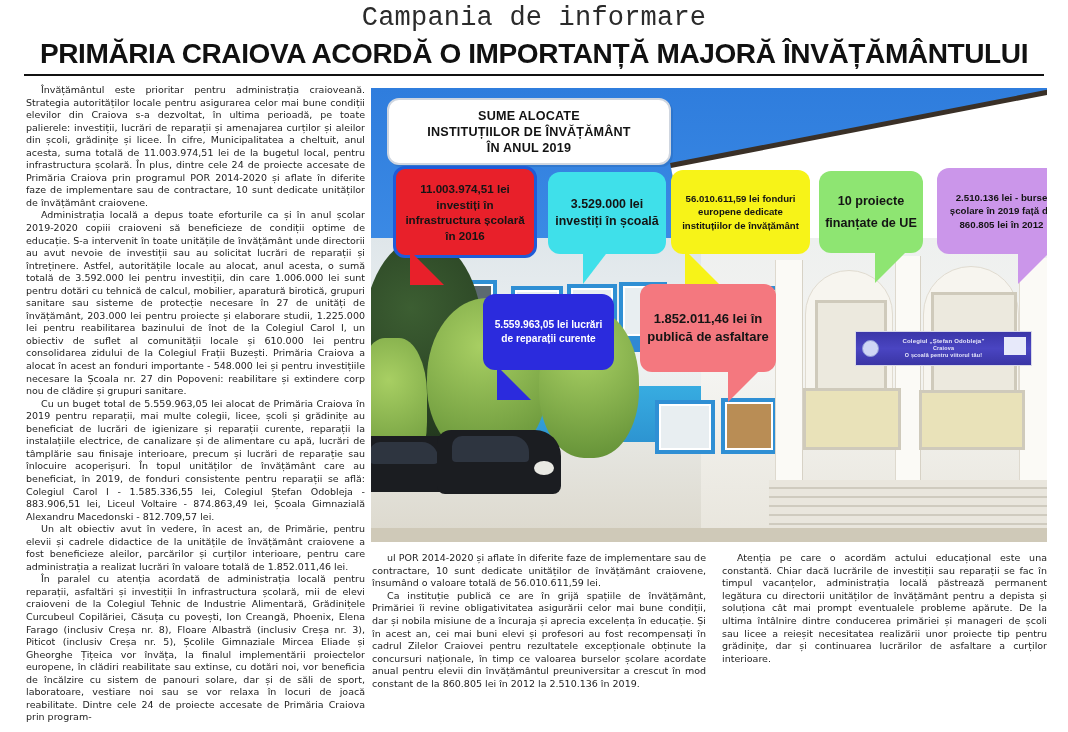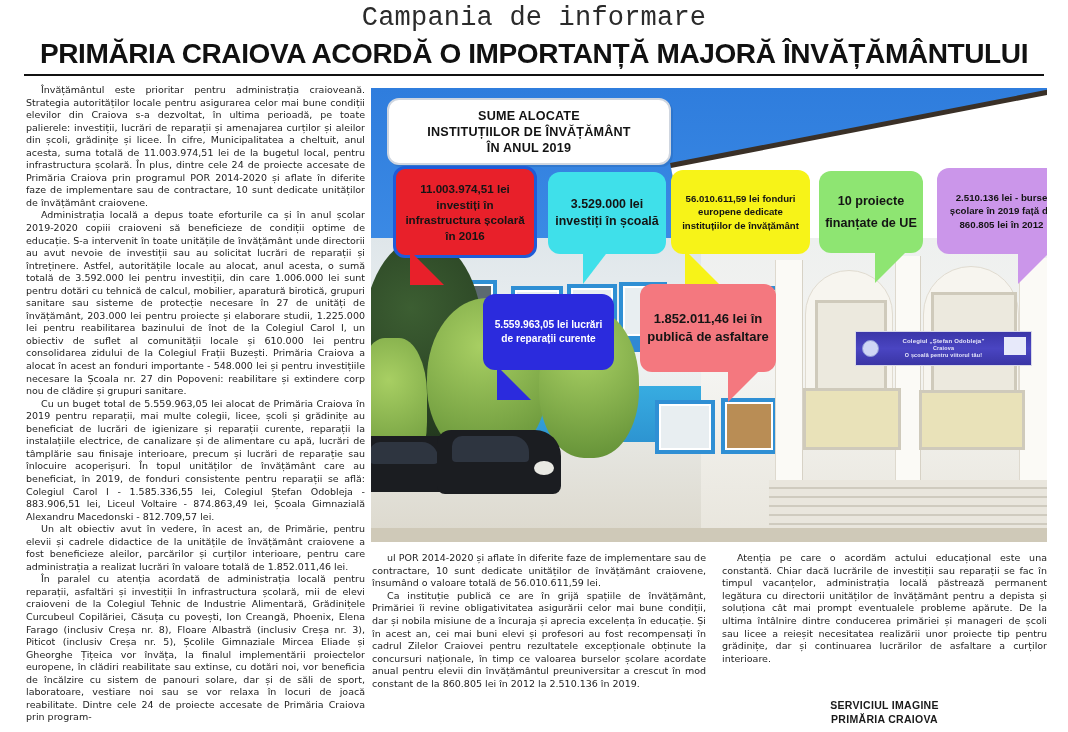--- a/index.html
+++ b/index.html
@@ -312,19 +312,15 @@
 
   </div>
 
   <div class="botcol" id="bot-mid">
     <p>ul POR 2014-2020 și aflate în diferite faze de implementare sau de contractare, 10 sunt dedicate unităților de învățământ craiovene, însumând o valoare totală de 56.010.611,59 lei.</p>
     <p>Ca instituție publică ce are în grijă spațiile de învățământ, Primăriei îi revine obligativitatea asigurării celor mai bune condiții, dar și nobila misiune de a încuraja și aprecia excelența în educație. Și în acest an, cei mai buni elevi și profesori au fost recompensați în cadrul Zilelor Craiovei pentru rezultatele excepționale obținute la concursuri naționale, în timp ce valoarea burselor școlare acordate anual pentru elevii din învățământul preuniversitar a crescut în mod constant de la 860.805 lei în 2012 la 2.510.136 în 2019.</p>
   </div>
 
   <div class="botcol" id="bot-right">
     <p>Atenția pe care o acordăm actului educațional este una constantă. Chiar dacă lucrările de investiții sau reparații se fac în timpul vacanțelor, administrația locală păstrează permanent legătura cu directorii unităților de învățământ pentru a depista și soluționa cât mai prompt eventualele probleme apărute. De la ultima întâlnire dintre conducerea primăriei și manageri de școli sau licee a reieșit necesitatea realizării unor proiecte tip pentru grădinițe, dar și continuarea lucrărilor de asfaltare a curților interioare.</p>
-    <div class="signature">
-      <div>SERVICIUL IMAGINE</div>
-      <div>PRIMĂRIA CRAIOVA</div>
-    </div>
   </div>
 
 </div>
 
 </body></html>

